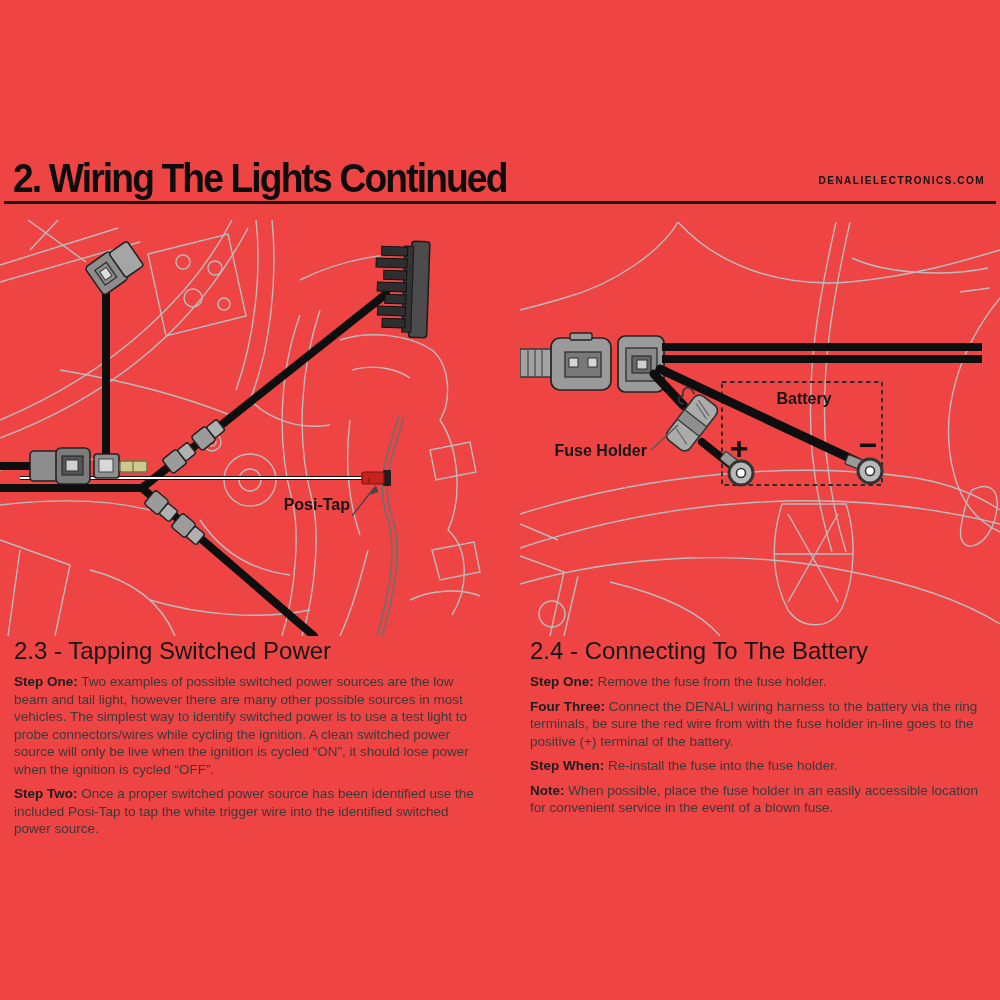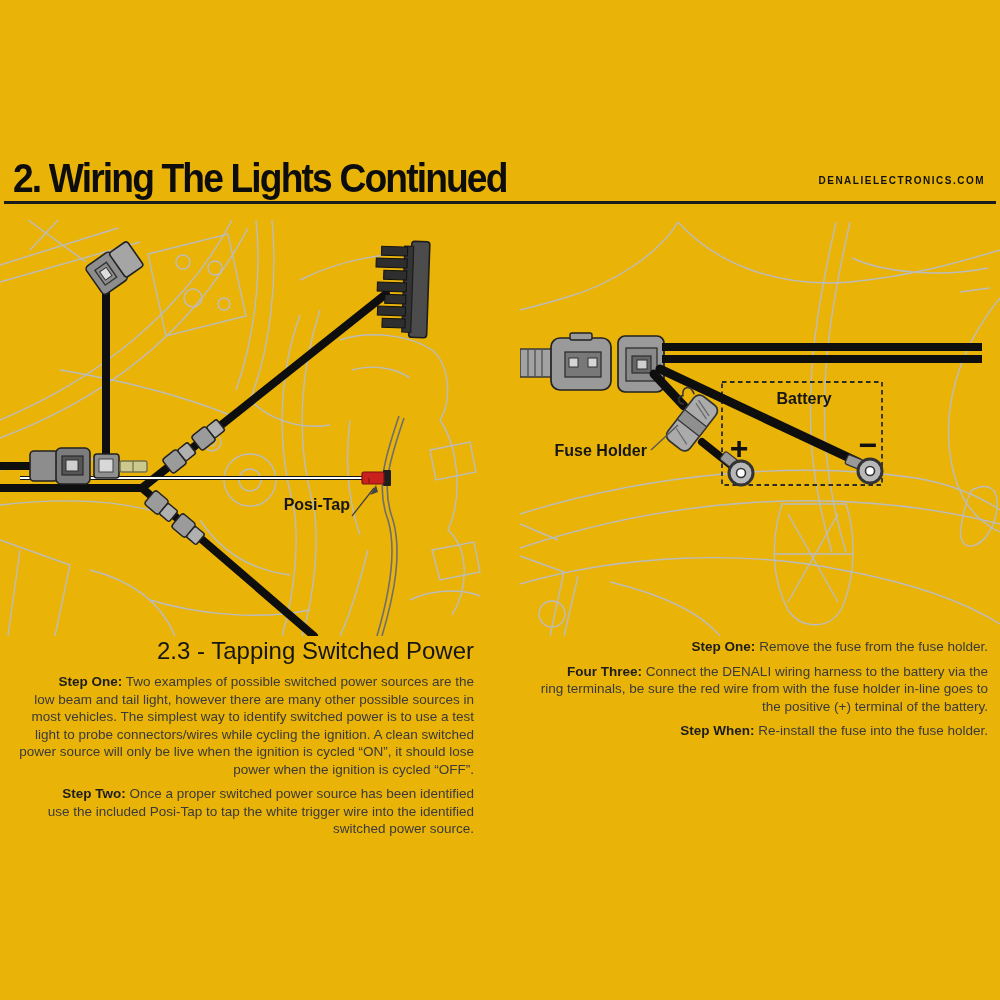--- a/index.html
+++ b/index.html
@@ -1,28 +1,28 @@
 <!DOCTYPE html>
 <html><head>
 <meta charset="utf-8">
 <style>
   html,body{margin:0;padding:0;background:#fff;}
-  .page{position:relative;width:1000px;height:1000px;background:#eab308;overflow:hidden;
-        font-family:"Liberation Sans",sans-serif;text-align:right;}
+  .page{position:relative;width:1000px;height:1000px;background:#ef4444;overflow:hidden;
+        font-family:"Liberation Sans",sans-serif;}
   .title{position:absolute;left:13px;top:156px;font-size:40px;font-weight:bold;
          letter-spacing:-2px;color:#0d0d0d;white-space:nowrap;
          transform:scaleX(.93);transform-origin:left top;}
   .site{position:absolute;right:15px;top:175px;font-size:10px;font-weight:bold;
         letter-spacing:1.5px;color:#111;}
   .rule{position:absolute;left:4px;right:4px;top:201px;height:3px;background:#1c1c1c;}
   .diagram{position:absolute;}
   .col{position:absolute;color:#3a3a3a;font-size:13.5px;line-height:17.5px;}
   .col h2{margin:0 0 9px 0;font-size:24px;line-height:26px;font-weight:normal;color:#161616;}
   .col p{margin:0 0 7px 0;}
-  .col b{color:#1d1d1d;margin-left:28px;}
+  .col b{color:#1d1d1d;}
 </style>
 </head>
 <body>
 
 <div class="page">
 
   <div class="title">2. Wiring The Lights Continued</div>
   <div class="site">DENALIELECTRONICS.COM</div>
   <div class="rule"></div>
 
@@ -227,18 +227,20 @@
     <line x1="131" y1="228" x2="158" y2="203" stroke="#555" stroke-width="1.3"></line>
   </svg>
 
   <div class="col" style="left:14px;top:638px;width:460px">
     <h2>2.3 - Tapping Switched Power</h2>
     <p><b>Step One:</b><span> Two examples of possible switched power sources are the low beam and tail light, however there are many other possible sources in most vehicles. The simplest way to identify switched power is to use a test light to probe connectors/wires while cycling the ignition. A clean switched power source will only be live when the ignition is cycled “ON”, it should lose power when the ignition is cycled “OFF”.</span></p>
     <p><b>Step Two:</b><span> Once a proper switched power source has been identified use the included Posi-Tap to tap the white trigger wire into the identified switched power source.</span></p>
   </div>
 
   <div class="col" style="left:530px;top:638px;width:458px">
+    <h2>2.4 - Connecting To The Battery</h2>
     <p><b>Step One:</b><span> Remove the fuse from the fuse holder.</span></p>
     <p><b>Four Three:</b><span> Connect the DENALI wiring harness to the battery via the ring terminals, be sure the red wire from with the fuse holder in-line goes to the positive (+) terminal of the battery.</span></p>
     <p><b>Step When:</b><span> Re-install the fuse into the fuse holder.</span></p>
+    <p><b>Note:</b><span> When possible, place the fuse holder in an easily accessible location for convenient service in the event of a blown fuse.</span></p>
   </div>
 
 </div>
 
 </body></html>

